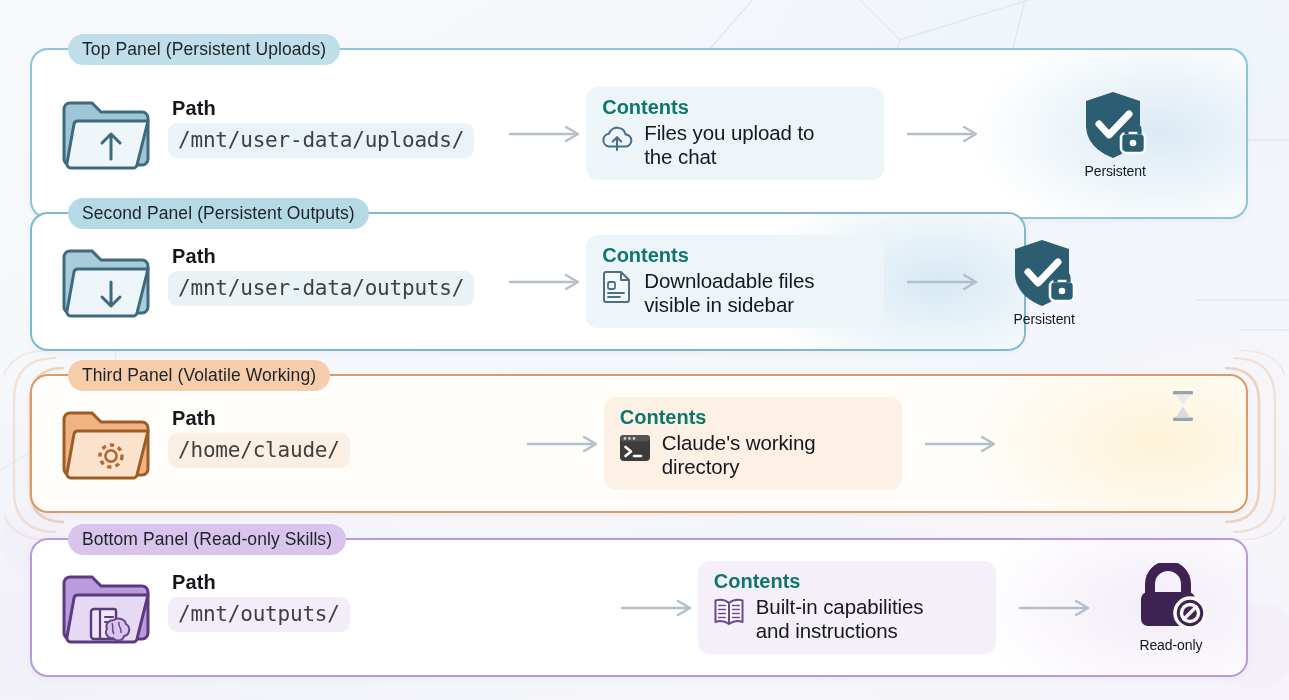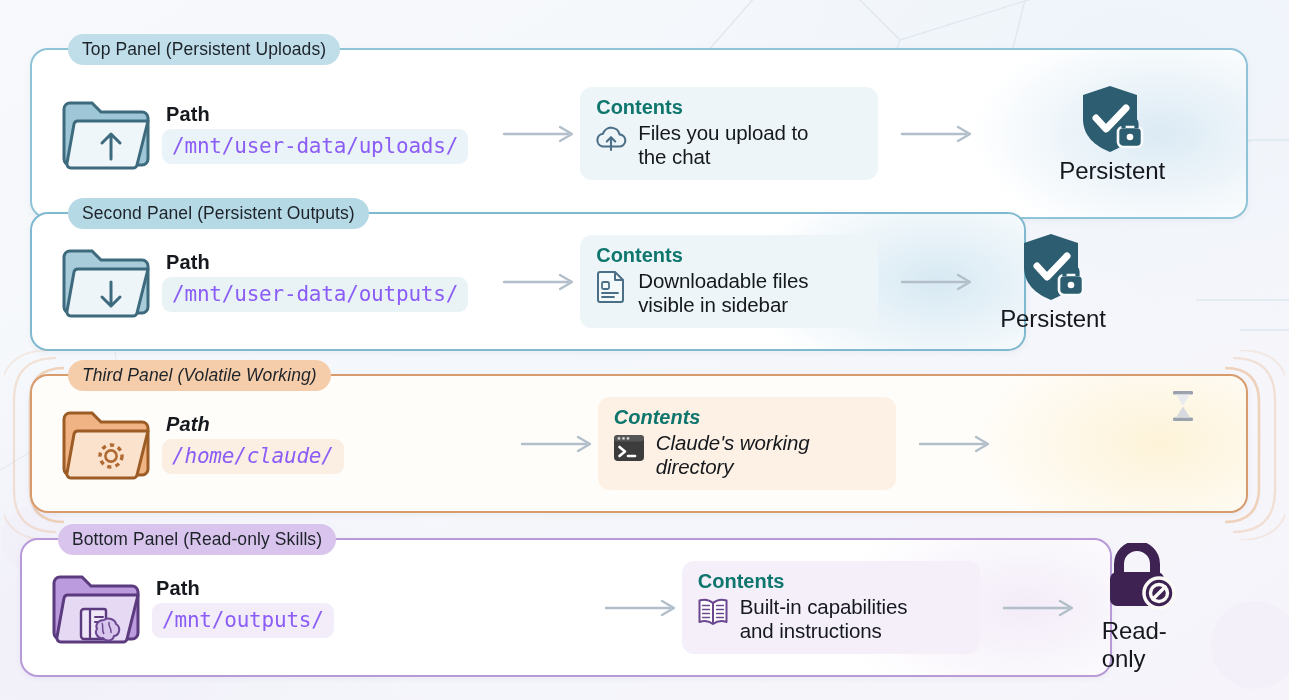--- a/index.html
+++ b/index.html
@@ -46,32 +46,32 @@
     border-radius: 16px;
     background: var(--tagbg);
     color: #1d2329;
     font-size: 17.5px;
     letter-spacing: .1px;
     white-space: nowrap;
     z-index: 4;
   }
 
   
-  .left-group { display: flex; align-items: center; gap: 8px; flex: 0 0 auto; }
+  .left-group { display: flex; align-items: flex-start; gap: 14px; flex: 0 0 auto; }
   .folder-icon { width: 96px; height: 74px; flex: 0 0 auto; }
   .path-block { display: flex; flex-direction: column; gap: 3px; }
   .field-label {
     font-size: 20px; font-weight: bold; color: #15191e;
     letter-spacing: .1px; padding-left: 4px;
   }
   .path-chip {
     display: inline-block;
     font-family: "DejaVu Sans Mono", monospace;
     font-size: 21px;
-    color: #8b5cf6;
+    color: #404040;
     background: var(--chip);
     border-radius: 9px;
     padding: 5px 10px 6px;
     white-space: nowrap;
     letter-spacing: -0.2px;
   }
 
   
   .arrow { flex: 0 0 auto; }
   .arrow.a1 { margin: 0 0 0 34px; }
@@ -97,21 +97,21 @@
   }
 
   
   .status {
     flex: 1 1 auto;
     display: flex; flex-direction: column;
     align-items: center; justify-content: center;
     gap: 2px;
   }
   .status-ico { width: 76px; height: 72px; }
-  .status-text { font-size: 24px; color: #15191e; letter-spacing: -.1px; }
+  .status-text { font-size: 14px; color: #15191e; letter-spacing: -.1px; }
 
   .hourglass { position: absolute; right: 50px; top: 14px; width: 26px; height: 32px; }
 
   
   .glow {
     position: absolute; border-radius: 18px; pointer-events: none; inset: 0;
     overflow: hidden;
   }
   .glow::after {
     content: ""; position: absolute;
@@ -311,21 +311,21 @@
   <svg class="ripples" style="left:4px; top:350px; width:1281px; height:190px; position:absolute;" viewBox="0 0 1281 190" fill="none">
     <g stroke="#e9b487" fill="none" opacity=".55">
       <path d="M60 18 Q26 18 26 52 L26 138 Q26 172 60 172" stroke-width="2.6"></path>
       <path d="M52 8 Q10 8 10 50 L10 140 Q10 182 52 182" stroke-width="2.2" opacity=".6"></path>
       <path d="M46 0 Q-4 0 -4 48 L-4 142 Q-4 190 46 190" stroke-width="1.8" opacity=".38"></path>
       <path d="M1221 18 Q1255 18 1255 52 L1255 138 Q1255 172 1221 172" stroke-width="2.6"></path>
       <path d="M1229 8 Q1271 8 1271 50 L1271 140 Q1271 182 1229 182" stroke-width="2.2" opacity=".6"></path>
       <path d="M1235 0 Q1285 0 1285 48 L1285 142 Q1285 190 1235 190" stroke-width="1.8" opacity=".38"></path>
     </g>
   </svg>
-  <div class="panel" id="panel-2" style="left: 30px; top: 374px; width: 1218px; height: 139px; font-style: italic; --bd: #d79b6c; --pbg: #fffdfa; --chip: #fbeee2; --card: #fdf0e4; --tagbg: #f6cdaa; --glow: radial-gradient(ellipse 260px 150px at 70% 50%, #fdf3d8 0%, rgba(255,255,255,0) 72%);">
+  <div class="panel" id="panel-2" style="left: 30px; top: 374px; width: 1218px; height: 139px; --bd: #d79b6c; --pbg: #fffdfa; --chip: #fbeee2; --card: #fdf0e4; --tagbg: #f6cdaa; --glow: radial-gradient(ellipse 260px 150px at 70% 50%, #fdf3d8 0%, rgba(255,255,255,0) 72%);">
     <div class="glow"></div>
     <div class="panel-tag">Third Panel (Volatile Working)</div>
     <svg class="hourglass" viewBox="0 0 26 32">
         <use href="#sym-hourglass"></use>
       </svg>
     <div class="panel-inner">
       <div class="left-group">
         <svg class="folder-icon folder-gear" viewBox="0 0 96 74">
             <g>
               <path d="M6 12a6 6 0 0 1 6-6h22l9 9h41a6 6 0 0 1 6 6v41a6 6 0 0 1-6 6H12a6 6 0 0 1-6-6z" fill="#f0b383" stroke="#9c5c26" stroke-width="3"></path>
@@ -354,21 +354,21 @@
           <div class="contents-text">Claude's working
 directory</div>
         </div>
       </div>
       <svg class="arrow a2" width="78" height="22" viewBox="0 0 78 22" style="color:#b2bfca">
           <use href="#sym-arrow"></use>
         </svg>
     </div>
   </div>
 
-  <div class="panel" id="panel-3" style="left: 20px; top: 538px; width: 1092px; height: 139px; --bd: #b99ad9; --pbg: #ffffff; --chip: #f2edf8; --card: #f5effa; --tagbg: #d8c4ec; --glow: radial-gradient(ellipse 260px 150px at 70% 50%, #f3ecf8 0%, rgba(255,255,255,0) 72%);">
+  <div class="panel" id="panel-3" style="left: 30px; top: 538px; width: 1218px; height: 139px; --bd: #b99ad9; --pbg: #ffffff; --chip: #f2edf8; --card: #f5effa; --tagbg: #d8c4ec; --glow: radial-gradient(ellipse 260px 150px at 70% 50%, #f3ecf8 0%, rgba(255,255,255,0) 72%);">
     <div class="glow"></div>
     <div class="panel-tag">Bottom Panel (Read-only Skills)</div>
     <div class="panel-inner">
       <div class="left-group">
         <svg class="folder-icon folder-skills" viewBox="0 0 96 74">
             <g>
               <path d="M6 12a6 6 0 0 1 6-6h22l9 9h41a6 6 0 0 1 6 6v41a6 6 0 0 1-6 6H12a6 6 0 0 1-6-6z" fill="#bb9ade" stroke="#5b3a7e" stroke-width="3"></path>
               <path d="M20 24h70l-11 44a4 4 0 0 1-4 3H13a4 4 0 0 1-4-5l7-39a4 4 0 0 1 4-3z" fill="#e6d9f4" stroke="#5b3a7e" stroke-width="3" stroke-linejoin="round"></path>
             </g>
 

